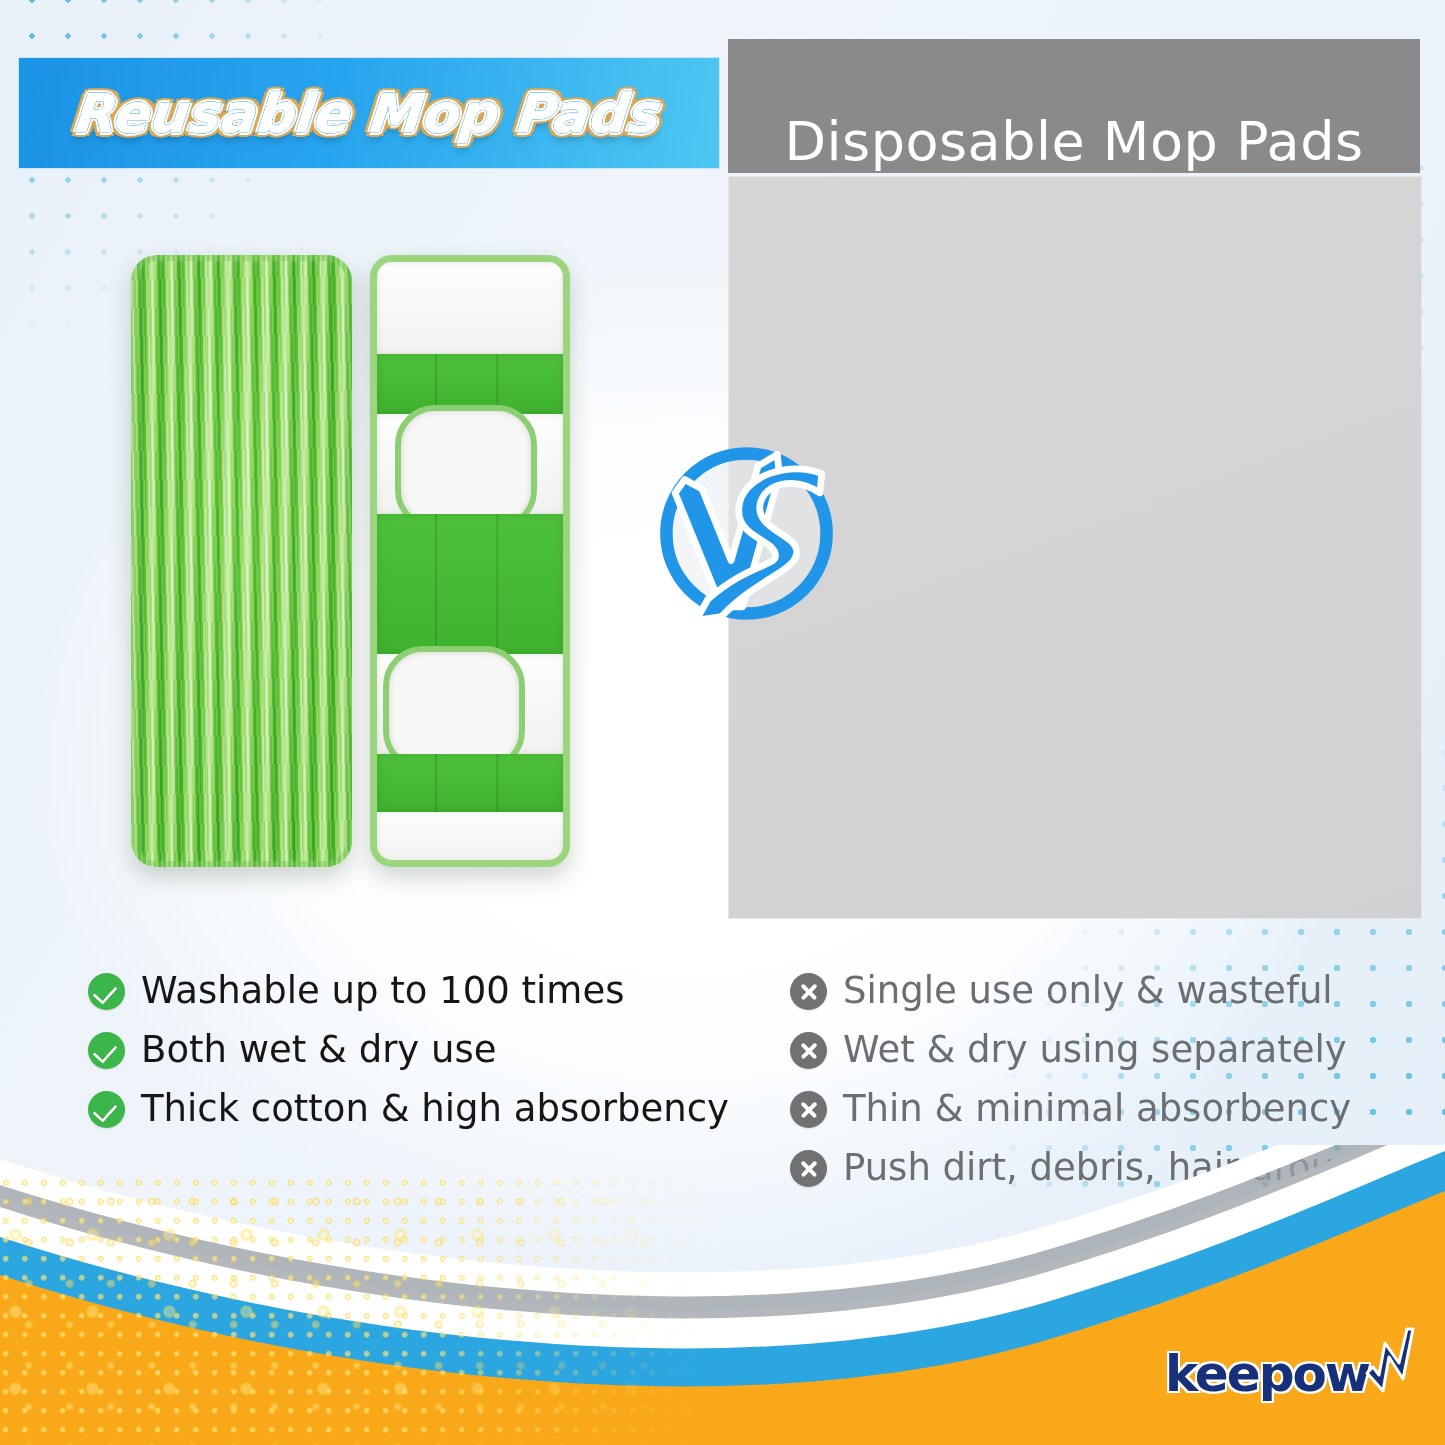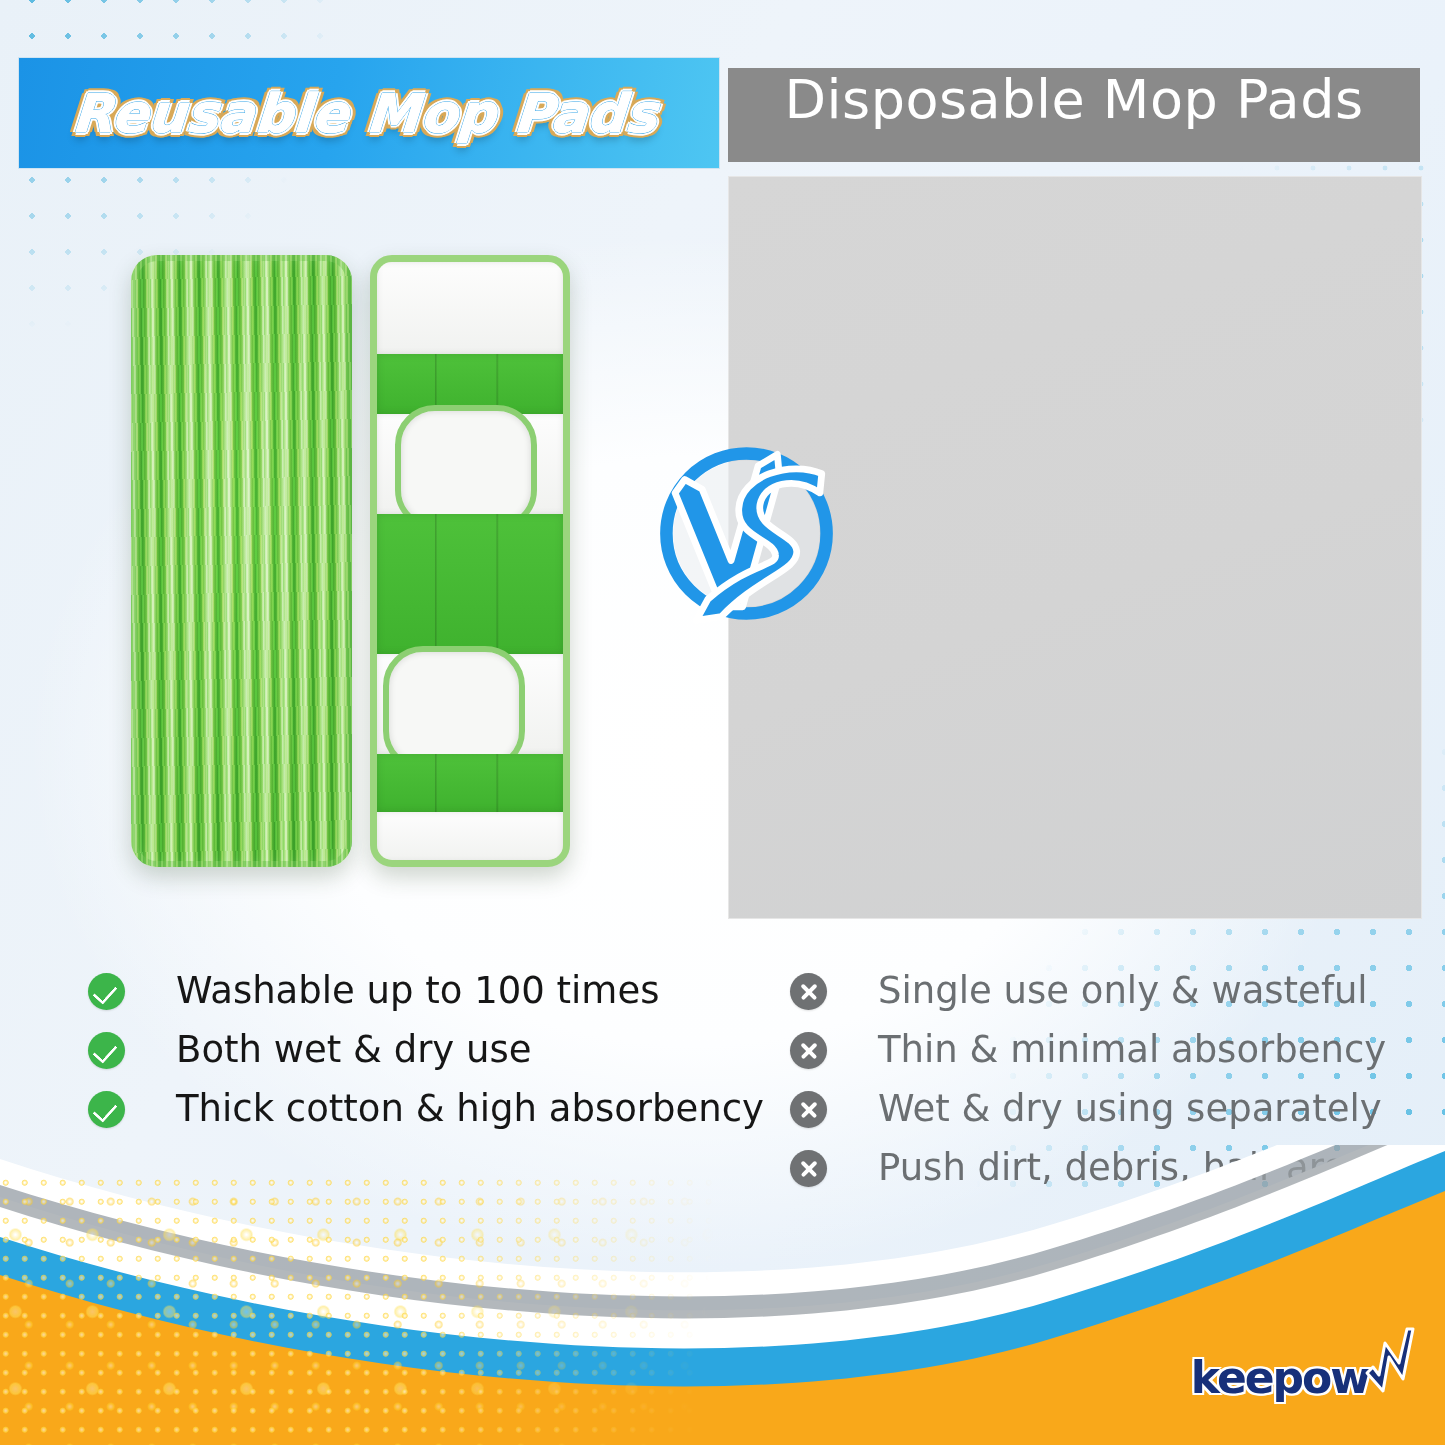--- a/index.html
+++ b/index.html
@@ -55,22 +55,22 @@
       0 0 0 #fff,
       -1px 0 0 #3aa7e8, 1px 0 0 #3aa7e8, 0 -1px 0 #3aa7e8, 0 1px 0 #3aa7e8,
       -3px 0 0 #ffffff, 3px 0 0 #ffffff, 0 -3px 0 #ffffff, 0 3px 0 #ffffff,
       -2px -2px 0 #fff, 2px 2px 0 #fff,
       -6px 0 0 #d8a958, 6px 0 0 #d8a958, 0 -5px 0 #d8a958, 0 5px 0 #d8a958,
       -4px -4px 0 #d8a958, 4px 4px 0 #d8a958, 4px -4px 0 #d8a958, -4px 4px 0 #d8a958,
       0 7px 9px rgba(0,0,0,.28);
     transform:skewX(-7deg);
   }
   .hdr-right{
-    position:absolute;left:728px;top:68px;width:692px;height:94px;
-    background:#8a8a8a;display:flex;align-items:flex-start;justify-content:center;
+    position:absolute;left:728px;top:39px;width:692px;height:134px;
+    background:#8a8a8a;display:flex;align-items:flex-end;justify-content:center;
   }
   .hdr-right-text{
     font-family:"DejaVu Sans",sans-serif;
     font-size:54px;color:#ffffff;letter-spacing:.5px;white-space:nowrap;
   }
 
   
   .gray-panel{
     position:absolute;left:728px;top:176px;width:692px;height:741px;
     background:linear-gradient(160deg,#d6d6d6 0%,#d4d4d4 55%,#d0d1d2 100%);
@@ -120,21 +120,21 @@
   }
 
   
   .vs{position:absolute;left:650px;top:437px;width:193px;height:193px;}
   .vs svg{display:block;width:100%;height:100%;}
 
   
   .bullets{position:absolute;}
   .bl-left{left:88px;top:962px;width:650px;}
   .bl-right{left:790px;top:962px;width:620px;}
-  .brow{display:flex;align-items:center;height:58px;margin-bottom:1px;gap:35px;}
+  .brow{display:flex;align-items:center;height:58px;margin-bottom:1px;}
   .bicon{flex:0 0 auto;width:37px;height:37px;border-radius:50%;margin-right:16px;position:relative;}
   .bicon-ok{background:#3cb54a;box-shadow:0 1px 2px rgba(0,0,0,.12);}
   .bicon-ok:after{
     content:"";position:absolute;left:10px;top:8px;width:11px;height:19px;
     border:3.5px solid #fff;border-top:none;border-left:none;
     transform:rotate(42deg);border-radius:1px;
   }
   .bicon-no{background:#6f7173;box-shadow:0 1px 2px rgba(0,0,0,.12);}
   .bicon-no:before,.bicon-no:after{
     content:"";position:absolute;left:8.5px;top:17px;width:20px;height:3.6px;
@@ -160,21 +160,21 @@
       radial-gradient(circle at 20% 75%, rgba(255,255,255,.35) 0.5px, rgba(255,226,90,.55) 5.2px, transparent 7px);
     background-size:19px 19px, 41px 41px, 77px 77px;
     -webkit-mask-image:linear-gradient(95deg, #000 0%, #000 55%, transparent 92%);
     mask-image:linear-gradient(95deg, #000 0%, #000 55%, transparent 92%);
     opacity:.95;pointer-events:none;
   }
 
   .logo{
     position:absolute;right:28px;bottom:42px;
     font-family:"DejaVu Sans",sans-serif;font-weight:bold;
-    font-size:44px;color:#17307a;letter-spacing:-2px;
+    font-size:50px;color:#17307a;letter-spacing:-2px;
     text-shadow:-2px 0 0 #fff,2px 0 0 #fff,0 -2px 0 #fff,0 2px 0 #fff,
                 -2px -2px 0 #fff,2px 2px 0 #fff,2px -2px 0 #fff,-2px 2px 0 #fff;
     display:flex;align-items:flex-end;
   }
   .logo-bolt{margin-left:-6px;margin-bottom:6px;}
 </style>
 </head>
 <body>
 
 <div class="canvas">
@@ -236,25 +236,25 @@
     </div>
   </div>
 
   <div class="bullets bl-right">
     <div class="brow">
       <span class="bicon bicon-no"></span>
       <span class="btext btext-no">Single use only &amp; wasteful</span>
     </div>
     <div class="brow">
       <span class="bicon bicon-no"></span>
+      <span class="btext btext-no">Wet &amp; dry using separately</span>
+    </div>
+    <div class="brow">
+      <span class="bicon bicon-no"></span>
       <span class="btext btext-no">Thin &amp; minimal absorbency</span>
-    </div>
-    <div class="brow">
-      <span class="bicon bicon-no"></span>
-      <span class="btext btext-no">Wet &amp; dry using separately</span>
     </div>
     <div class="brow">
       <span class="bicon bicon-no"></span>
       <span class="btext btext-no">Push dirt, debris, hair around</span>
     </div>
   </div>
 
   <div class="wave">
     <svg viewBox="0 0 1445 300" preserveAspectRatio="none" xmlns="http://www.w3.org/2000/svg">
       <path d="M0,86 C340,196 760,238 1050,150 C1230,96 1360,34 1445,0 L1445,300 L0,300 Z" fill="#f9a81a"></path>

